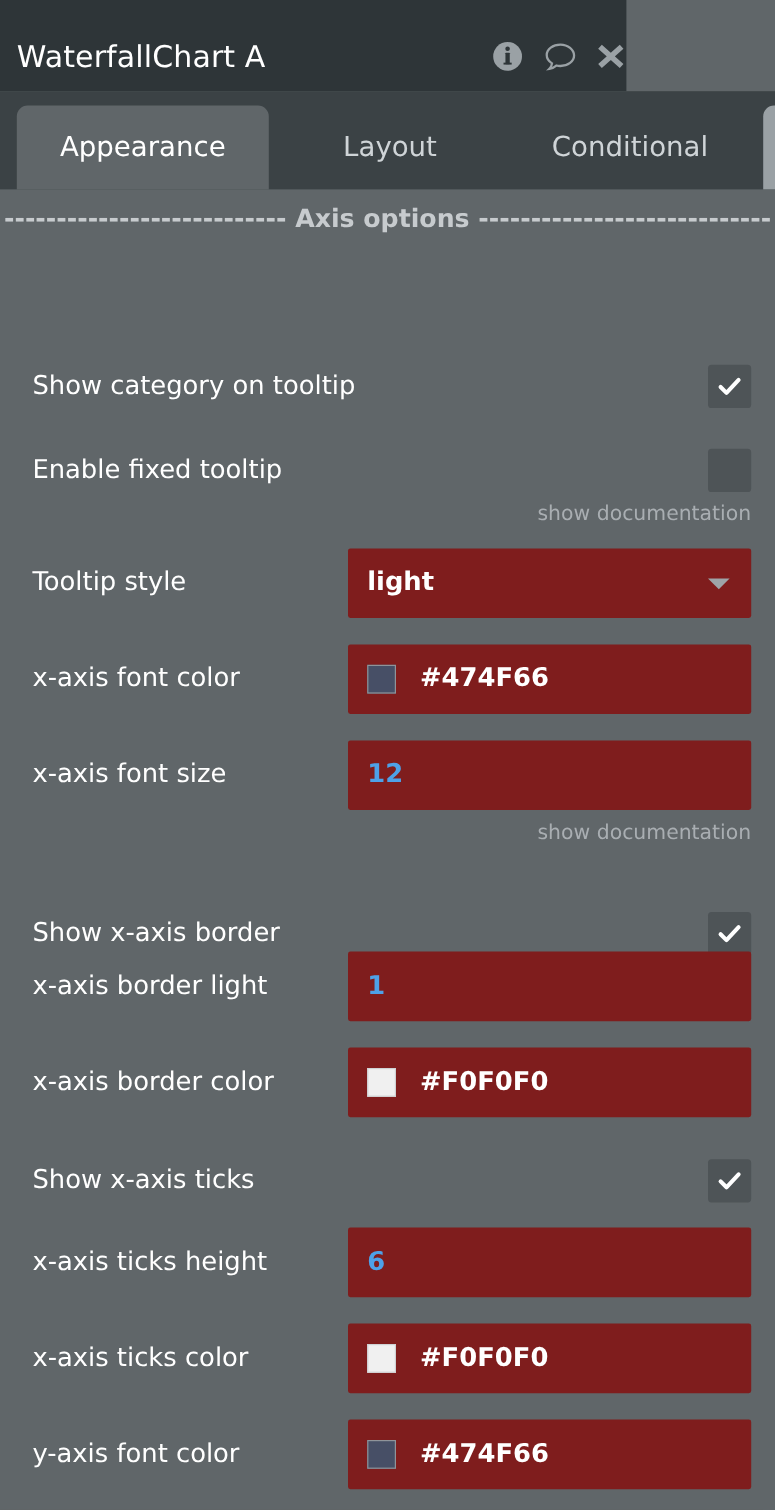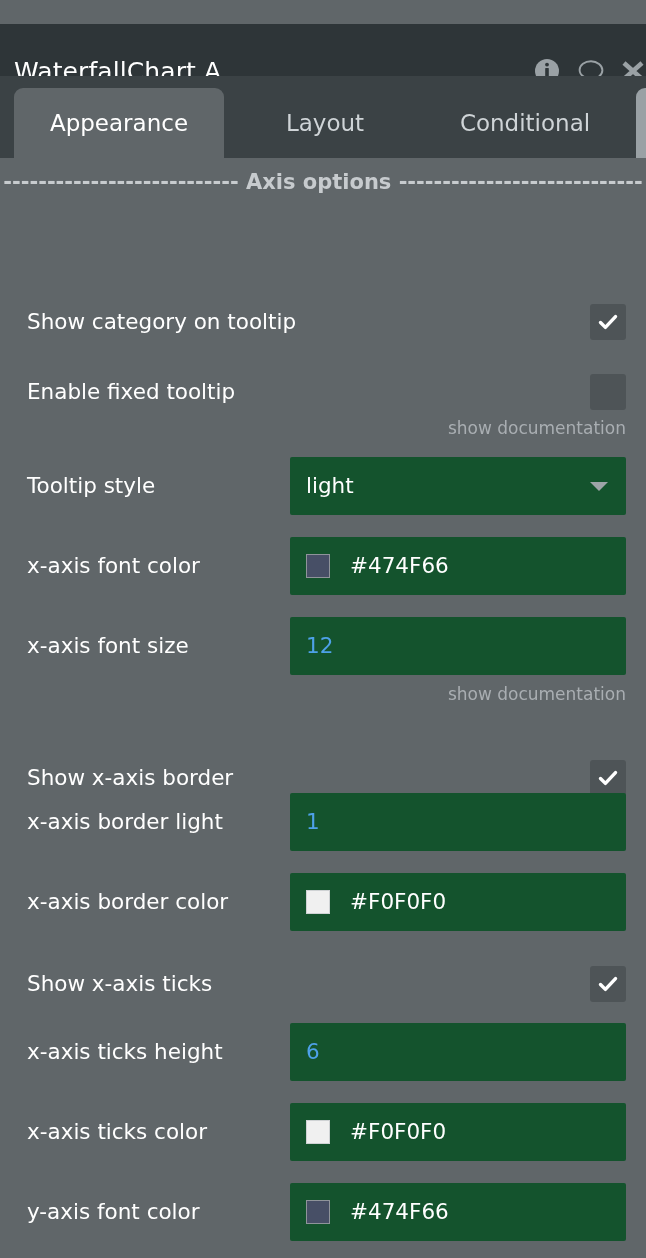--- a/index.html
+++ b/index.html
@@ -20,28 +20,27 @@
     width: 646px;
     height: 1258px;
     background: #606669;
     overflow: hidden;
   }
 
   
   .titlebar {
     position: absolute;
     top: 0; left: 0;
-    width: 646px;
+    width: 522px;
     height: 76px;
     background: #2e3538;
     display: flex;
     align-items: center;
     box-sizing: border-box;
     padding: 18px 4px 0 14px;
-    margin-top: 24px;
   }
   .title-text {
     color: #ffffff;
     font-size: 25px;
     font-weight: 400;
     letter-spacing: 0.1px;
     white-space: nowrap;
     flex: 1 1 auto;
     line-height: 1;
   }
@@ -156,26 +155,27 @@
     justify-content: center;
   }
   .checkbox svg { display: block; }
 
   
   .field {
     position: absolute;
     left: 290px;
     width: 336px;
     height: 58px;
-    background: #14532d;
+    background: #7f1d1d;
     border-radius: 2px;
     display: flex;
     align-items: center;
     box-sizing: border-box;
     padding: 0 16px;
+    font-weight: bold;
   }
   .field-value {
     color: #ffffff;
     font-size: 21.5px;
     white-space: nowrap;
     line-height: 1;
   }
   .field-value.num {
     color: #4ea1e8;
   }

